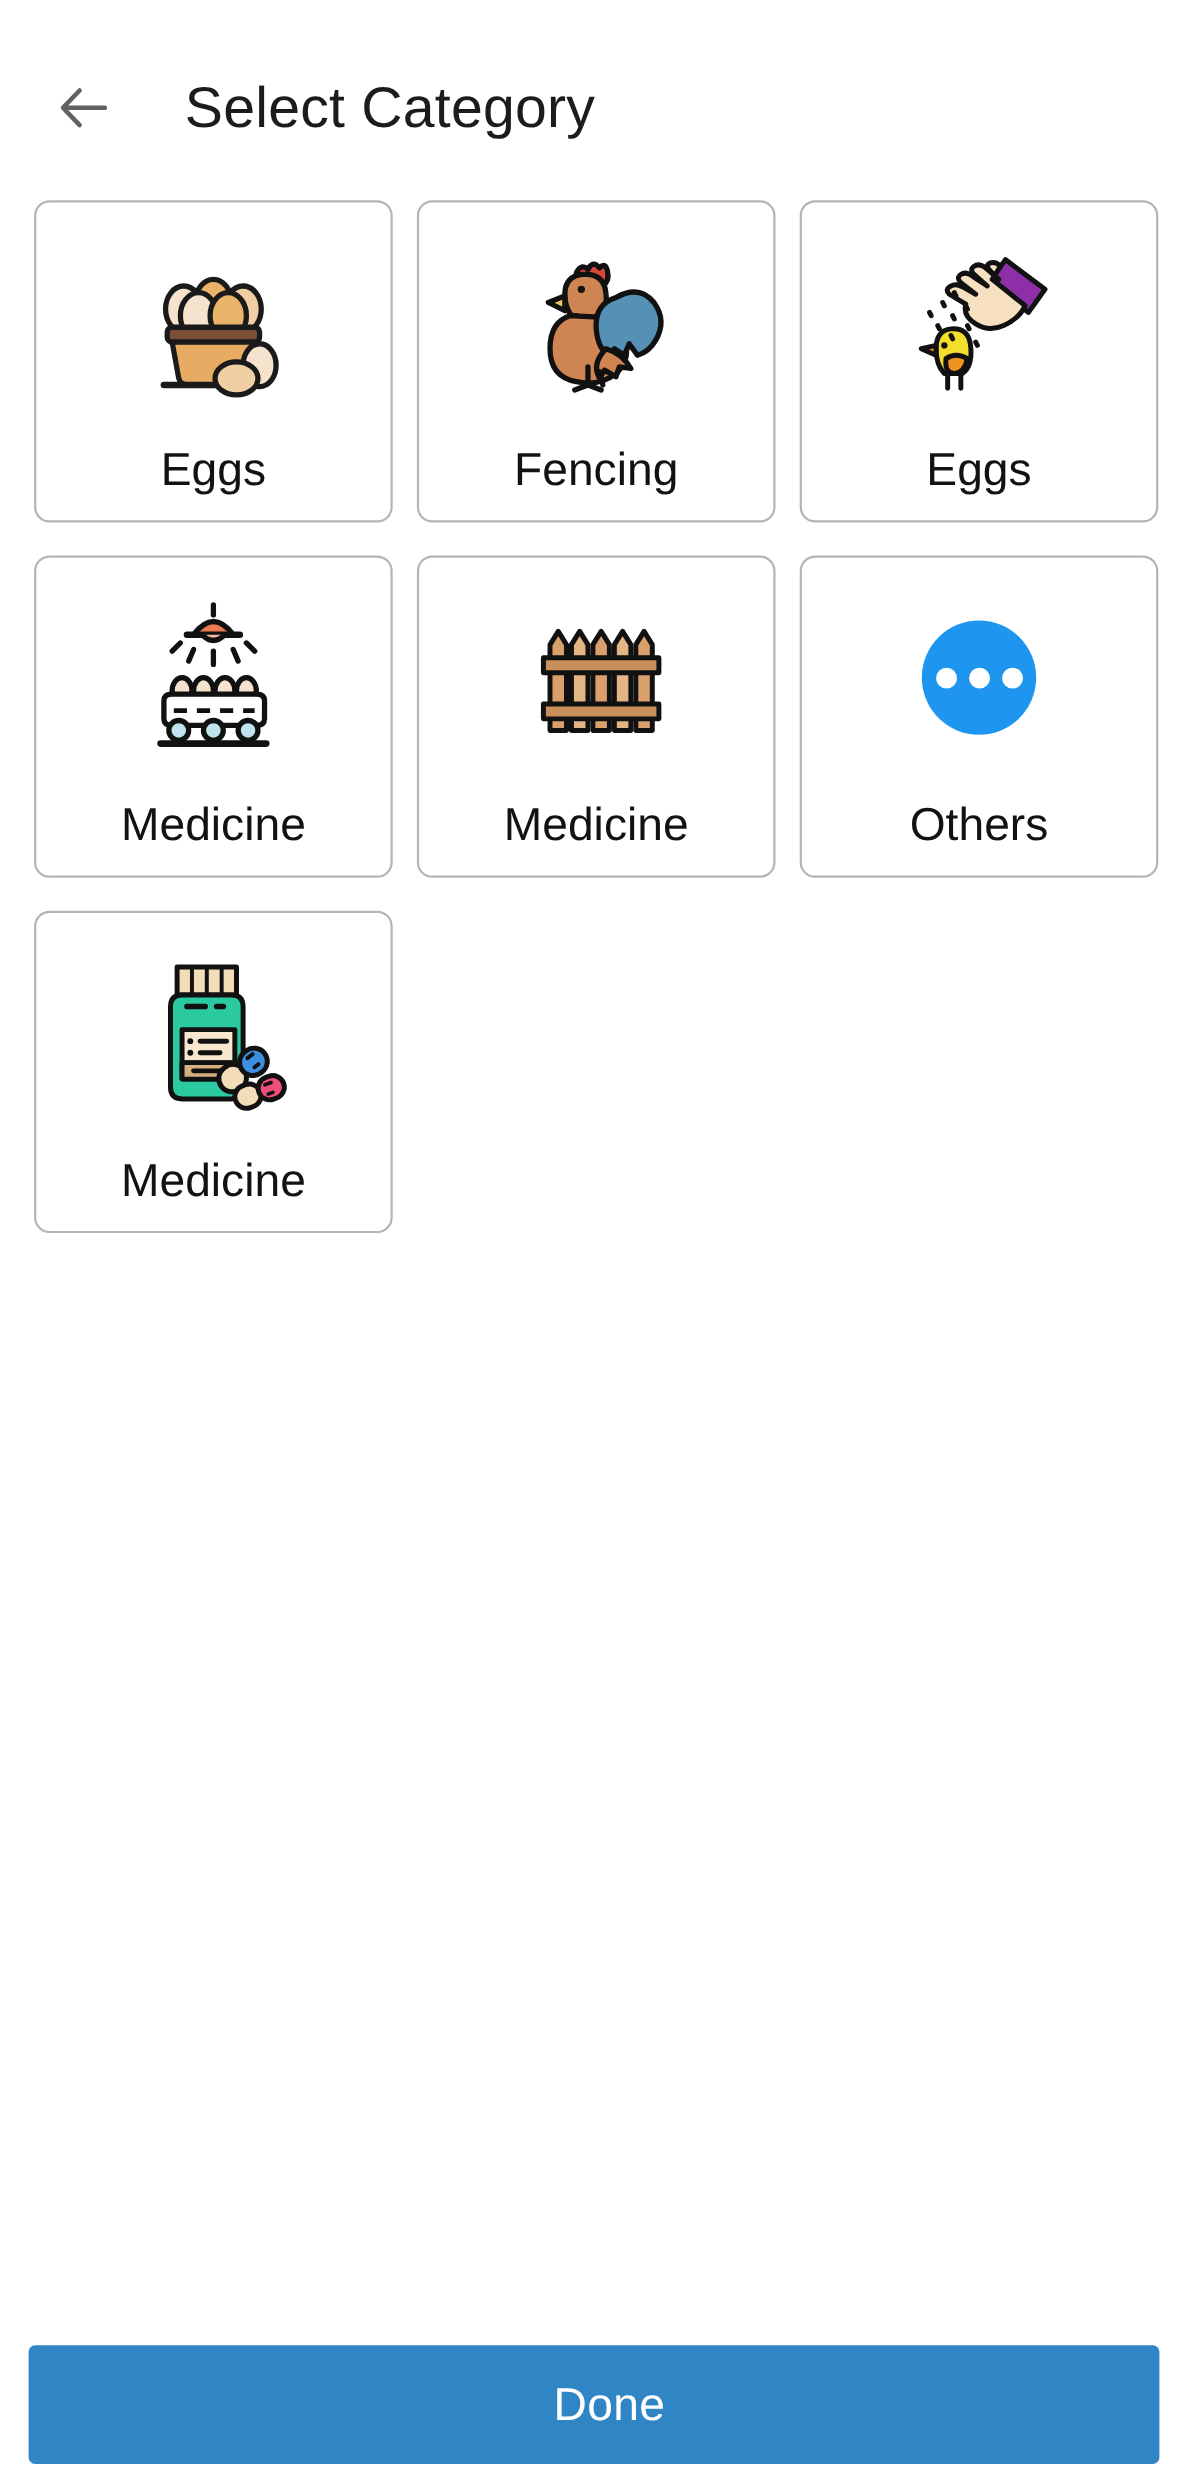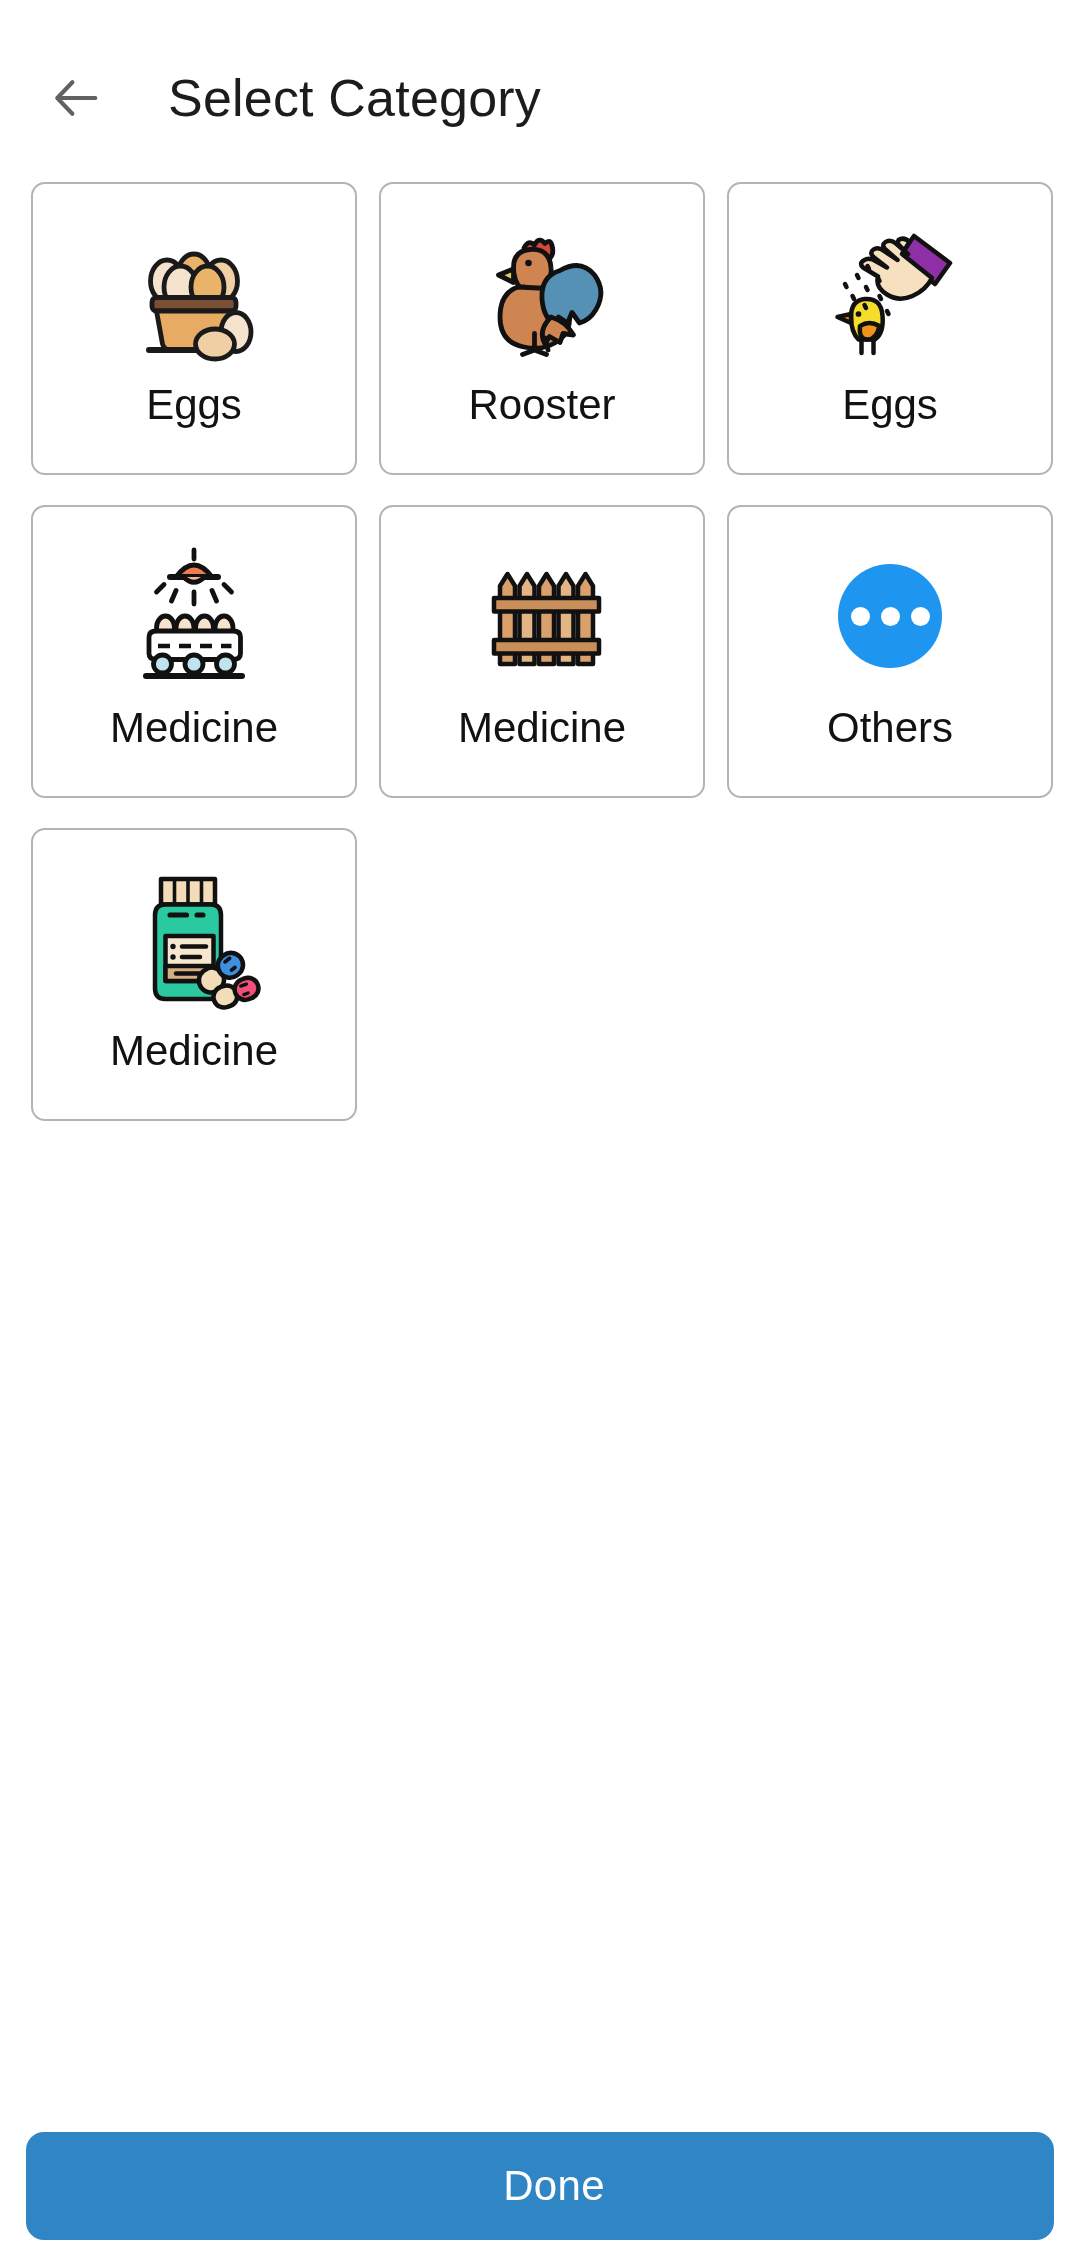--- a/index.html
+++ b/index.html
@@ -69,20 +69,21 @@
     border: 2px solid #b4b4b4;
     border-radius: 14px;
     background: #ffffff;
     display: flex;
     flex-direction: column;
     align-items: center;
     justify-content: flex-start;
     padding-top: 34px;
     cursor: pointer;
     overflow: hidden;
+    gap: 22px;
   }
 
   .card-icon {
     width: 150px;
     height: 150px;
     display: flex;
     align-items: center;
     justify-content: center;
     flex: 0 0 150px;
   }
@@ -120,21 +121,21 @@
   .footer {
     flex: 0 0 auto;
     padding: 0 26px 40px 26px;
   }
 
   .done-btn {
     width: 100%;
     height: 108px;
     background: #3086C4;
     border: none;
-    border-radius: 18px;
+    border-radius: 6px;
     color: #ffffff;
     font-family: "Liberation Sans", sans-serif;
     font-size: 42px;
     font-weight: 500;
     letter-spacing: 0.3px;
     cursor: pointer;
     display: flex;
     align-items: center;
     justify-content: center;
     padding-left: 28px;
@@ -187,21 +188,21 @@
             <path d="M38 46 q2 6 -1 9 q-4 2 -5 -3 q-1 -5 6 -6 z" fill="#c0392b"></path>
             <path d="M34 46 q-12 4 -12 20 q0 17 16 20 q14 3 24 -5 q8 -7 6 -18 q-2 -12 -14 -16 z" fill="#cf8552"></path>
             <path d="M62 35 q14 -8 23 3 q8 11 1 23 q-4 7 -11 9 l-5 -7 l-3 7 l-6 -4 l-2 5 q-8 -4 -9 -17 q-1 -15 12 -19 z" fill="#5590b5"></path>
             <path d="M56 66 q10 3 15 12 l-7 -1 l-2 6 l-7 -4 l-3 5 q-5 -9 4 -18 z" fill="#cf8552"></path>
             <path d="M45 77 L45 88 M45 88 L37 91 M45 88 L53 91" fill="none"></path>
             <path d="M52 80 L54 88" fill="none"></path>
             <circle cx="41" cy="30" r="2.2" fill="#111" stroke="none"></circle>
           </g>
         </svg>
       </div>
-      <div class="card-label">Rooster</div>
+      <div class="card-label">Fencing</div>
     </div>
 
 
     <div class="card">
       <div class="card-icon">
         <svg viewBox="0 0 100 100">
           <g stroke="#111" stroke-width="3" stroke-linejoin="round" stroke-linecap="round">
             <path d="M66 12 L90 30 L80 44 L56 26 Z" fill="#8e2fa8"></path>
             <path d="M58 24 L78 40 q-4 8 -13 12 q-9 4 -17 -1 q-8 -5 -6 -12 l-10 -6 q-3 -3 1 -5 q3 -2 8 1 l7 4 l-9 -7 q-3 -3 0 -5 q3 -2 7 1 l9 6 l-8 -7 q-3 -3 0 -5 q3 -2 7 1 l8 7 l-6 -6 q-2 -3 1 -4 q3 -1 6 2 z" fill="#f7e0c0"></path>
             <path d="M24 66 q0 -11 9 -12 q11 -1 12 11 q1 12 -5 16 l-11 0 q-5 -5 -5 -15 z" fill="#f5dd2b"></path>

